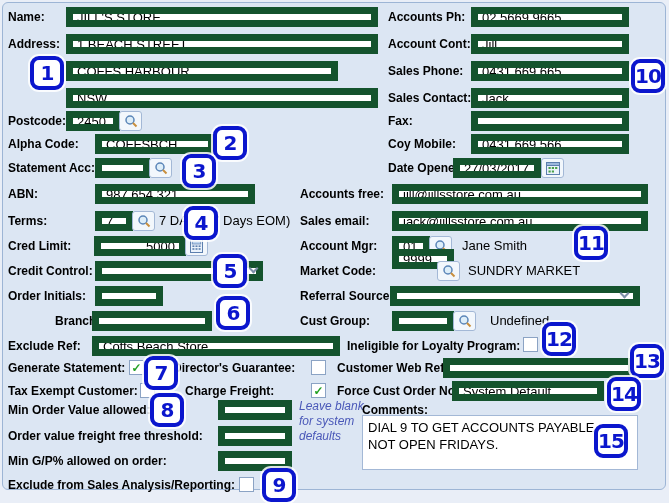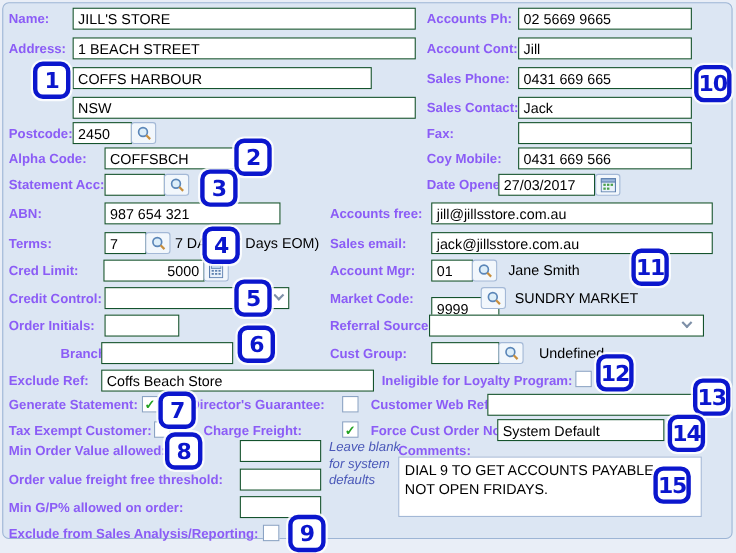--- a/index.html
+++ b/index.html
@@ -11,25 +11,25 @@
     overflow:hidden;
   }
   .panel {
     position:absolute; left:2px; top:2px; width:664px; height:488px;
     background:#dce6f3;
     border:1px solid #9db5d5;
     border-radius:6px;
   }
   .lbl {
     position:absolute; height:20px; line-height:20px;
-    font-size:12px; font-weight:bold; color:#8b5cf6; white-space:nowrap;
+    font-size:12px; font-weight:bold; color:#000000; white-space:nowrap;
   }
   .fld {
     position:absolute; height:20px;
-    background:#fff; border:1px solid #14532d;
+    background:#fff; border:7px solid #14532d;
     font-size:13px; color:#000;
     padding:0 4px; display:flex; align-items:center;
     white-space:nowrap; overflow:hidden;
   }
   .fld.num { justify-content:flex-end; }
   .btn {
     position:absolute; width:23px; height:20px;
     background:#f2f7fc; border:1px solid #a3b8d6; border-radius:3px;
     display:flex; align-items:center; justify-content:center;
     cursor:pointer;
@@ -203,21 +203,21 @@
   <span>
       <svg width="14" height="14" viewBox="0 0 14 14">
         <circle cx="6" cy="6" r="4" fill="#ddeef9" stroke="#5b86b8" stroke-width="1.5"></circle>
         <line x1="9" y1="9" x2="12.5" y2="12.5" stroke="#c98f3d" stroke-width="2"></line>
       </svg>
     </span>
 </div>
 <span class="txt" style="left:462px; top:236px;">Jane Smith</span>
 
 <span class="lbl" style="left:300px; top:261px;">Market Code:</span>
-<div class="fld" style="left:392px; top:270px; width:62px;">9999</div>
+<div class="fld" style="left:392px; top:249px; width:62px;">9999</div>
 <div class="btn" style="left:437px; top:261px;">
   <span>
       <svg width="14" height="14" viewBox="0 0 14 14">
         <circle cx="6" cy="6" r="4" fill="#ddeef9" stroke="#5b86b8" stroke-width="1.5"></circle>
         <line x1="9" y1="9" x2="12.5" y2="12.5" stroke="#c98f3d" stroke-width="2"></line>
       </svg>
     </span>
 </div>
 <span class="txt" style="left:468px; top:261px;">SUNDRY MARKET</span>
 

